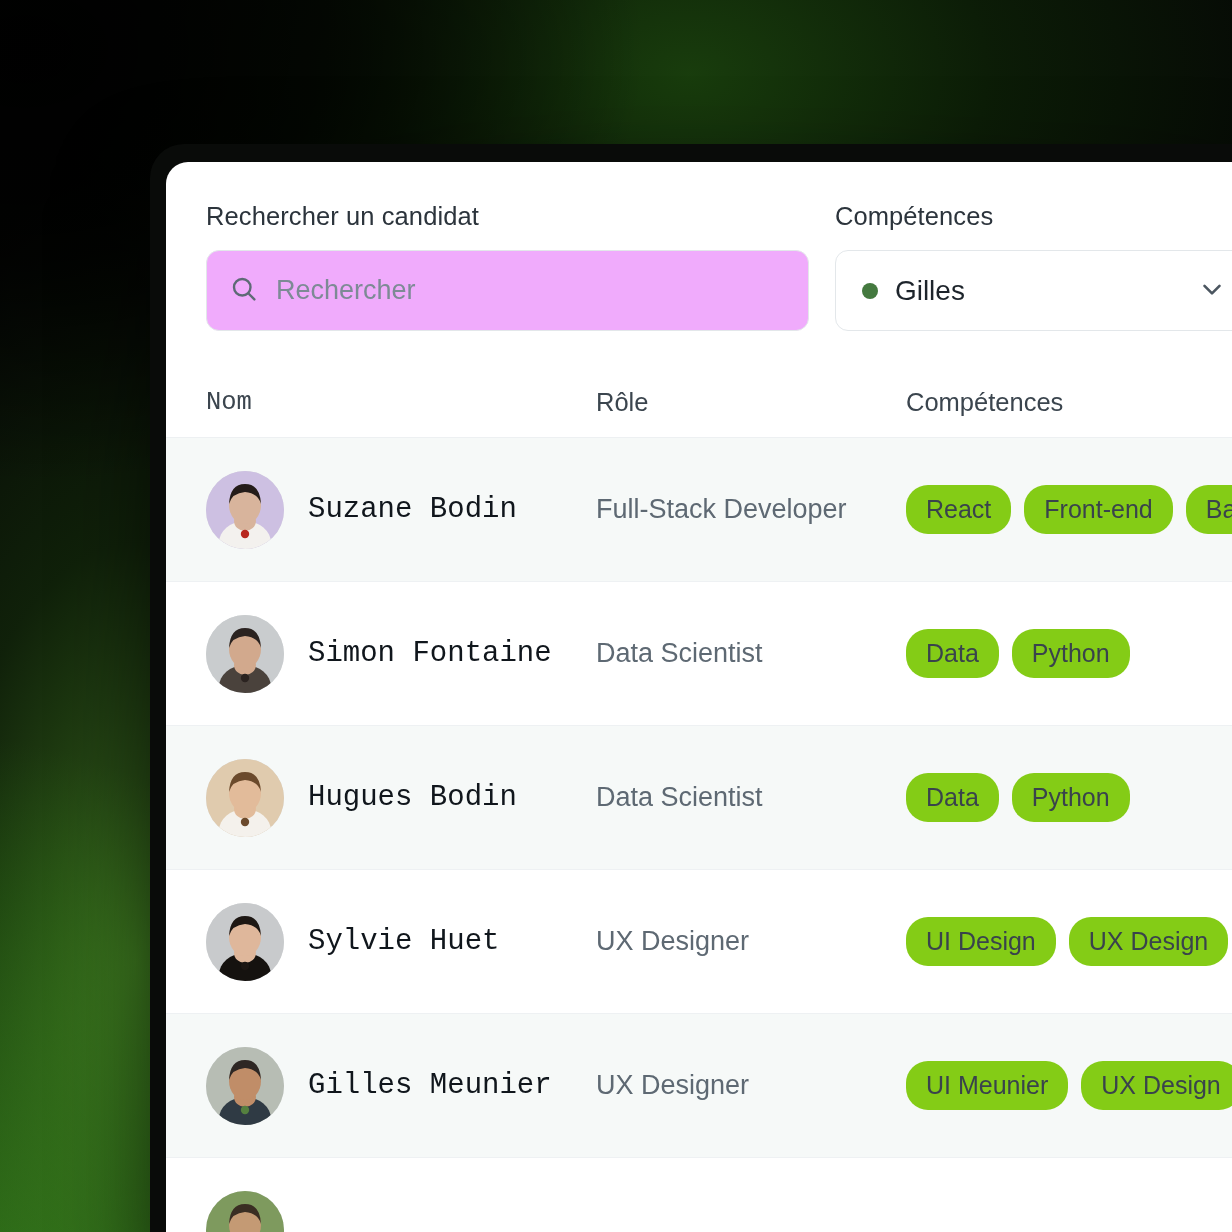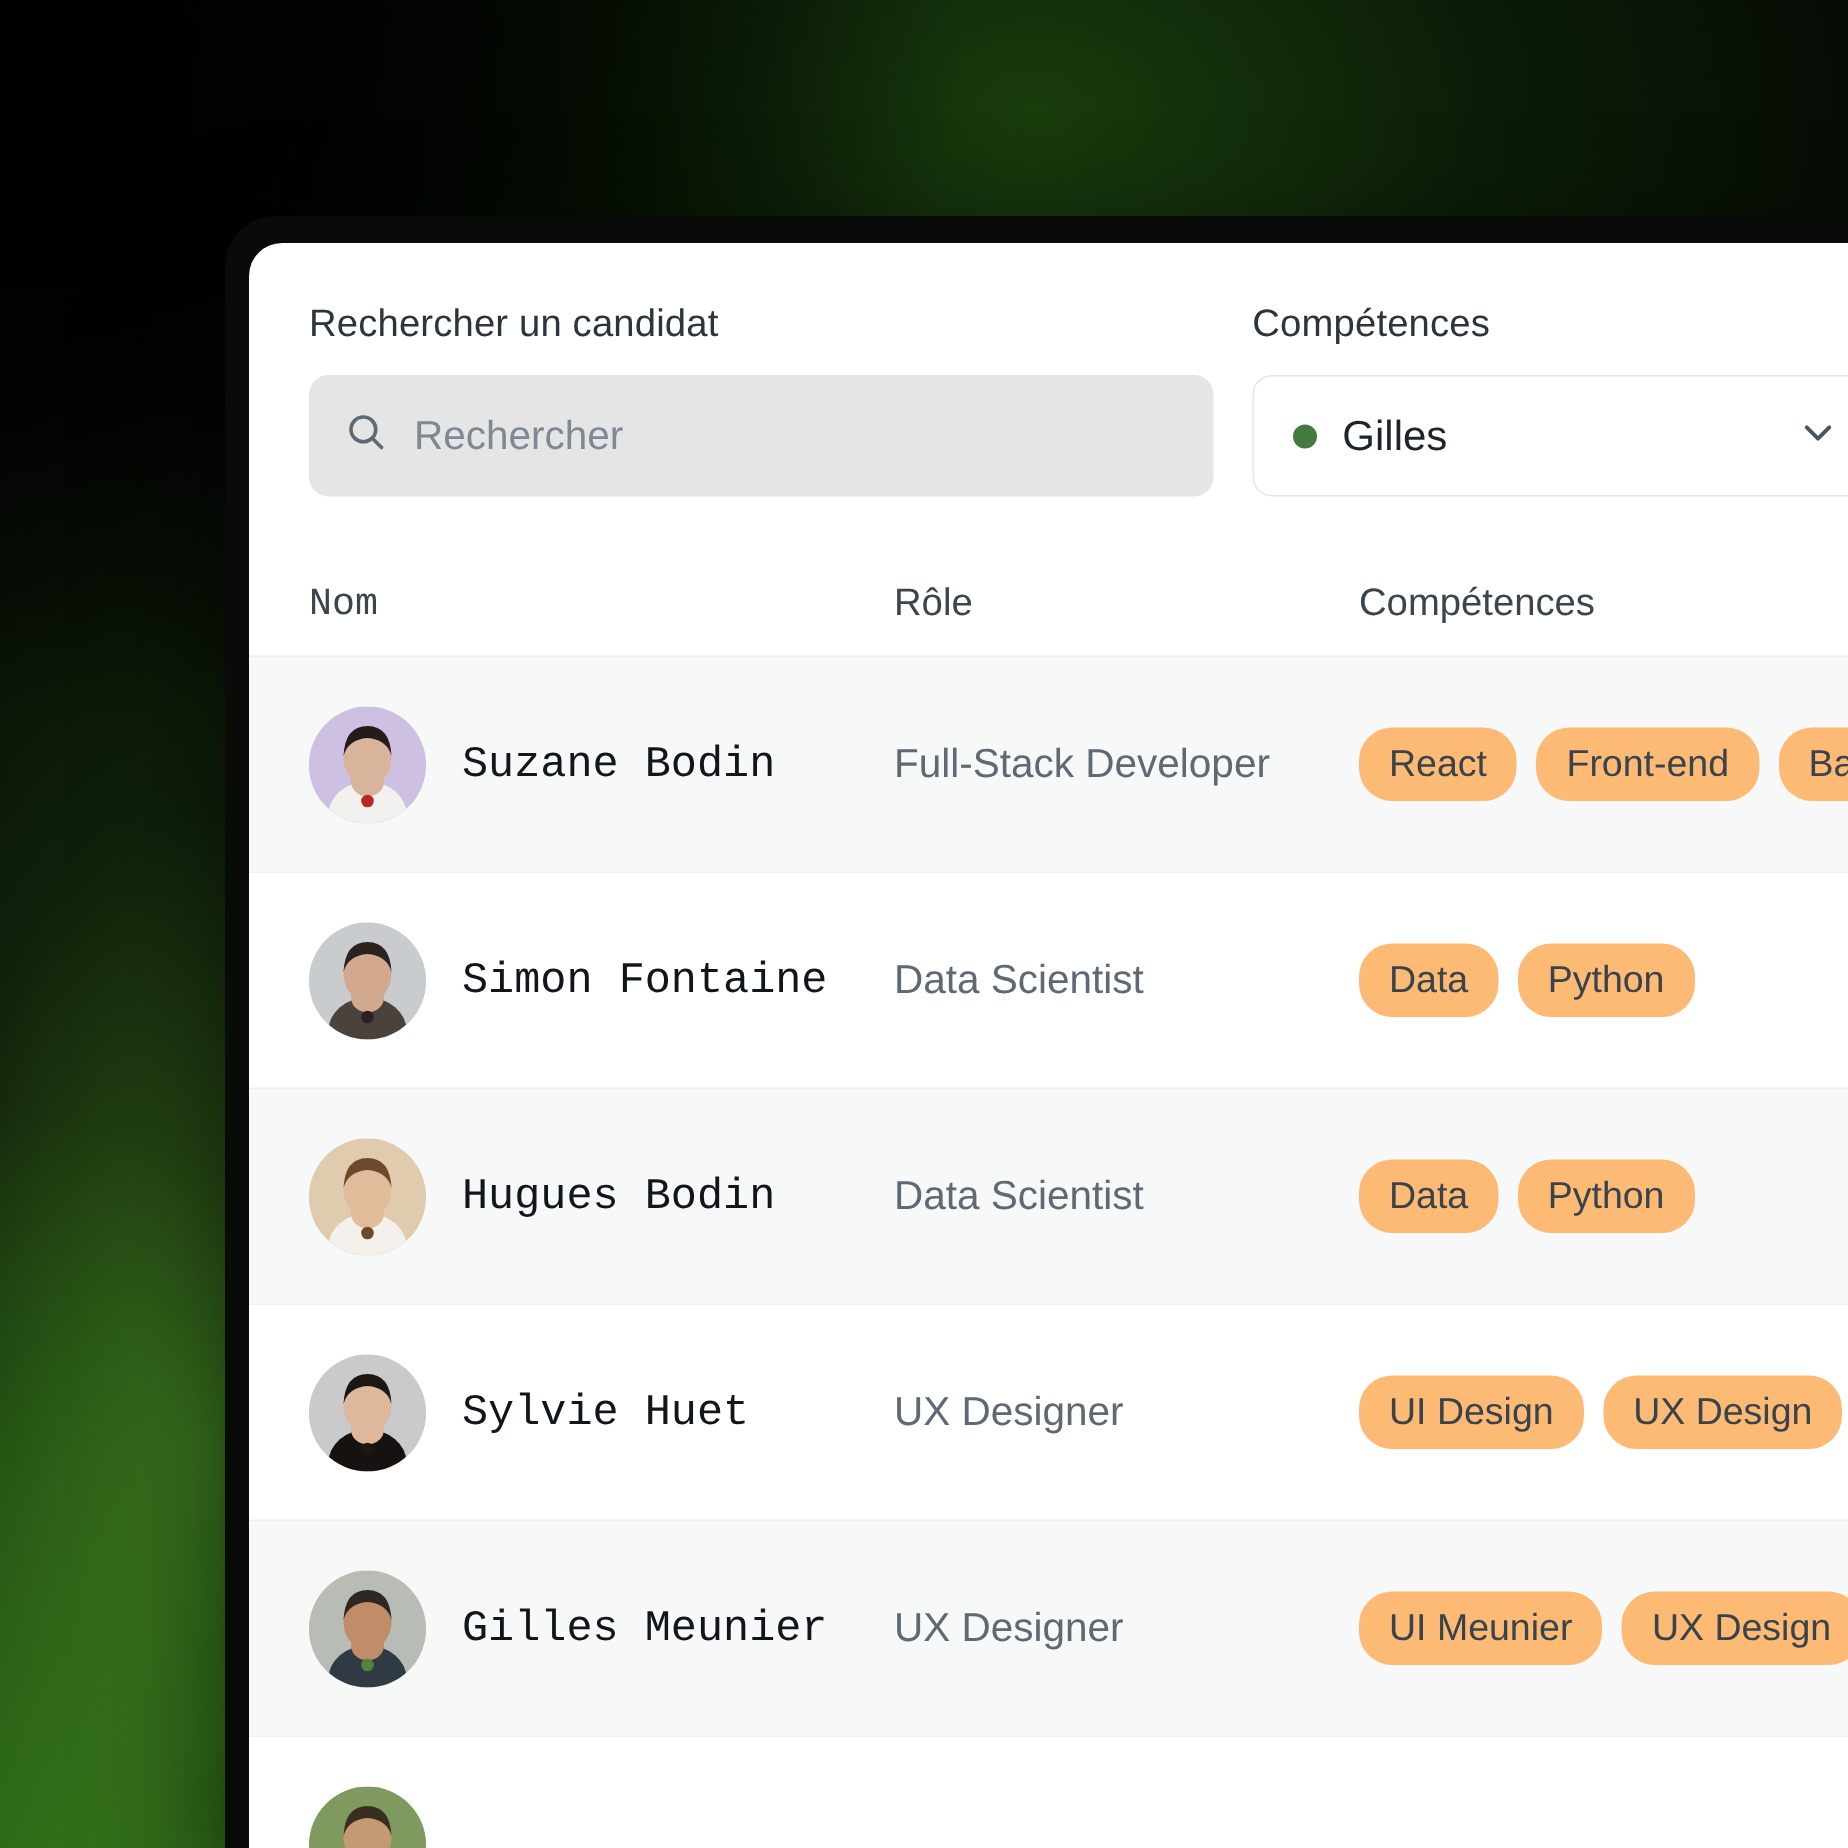--- a/index.html
+++ b/index.html
@@ -65,21 +65,21 @@
     color:#2c343c;
     letter-spacing:.1px;
     margin-bottom:19px;
     white-space:nowrap;
   }
 
   .search-box {
     height:81px;
     border:1.5px solid #e3e7ea;
     border-radius:13px;
-    background:#e5e5e5;
+    background:#f0abfc;
     display:flex;
     align-items:center;
     padding:0 22px;
     gap:17px;
   }
   .search-icon { flex:0 0 auto; display:block; }
   .search-input {
     border:0; outline:0;
     font-family:"Liberation Sans", sans-serif;
     font-size:27px;
@@ -162,21 +162,21 @@
     font-size:27px;
     color:#5e6973;
     white-space:nowrap;
   }
   .tags {
     display:flex;
     gap:13px;
     flex-wrap:nowrap;
   }
   .tag {
-    background:#fdba74;
+    background:#84cc16;
     color:#39434c;
     font-size:25px;
     border-radius:22px;
     padding:10px 20px;
     white-space:nowrap;
     flex:0 0 auto;
   }
 </style>
 </head>
 <body>

